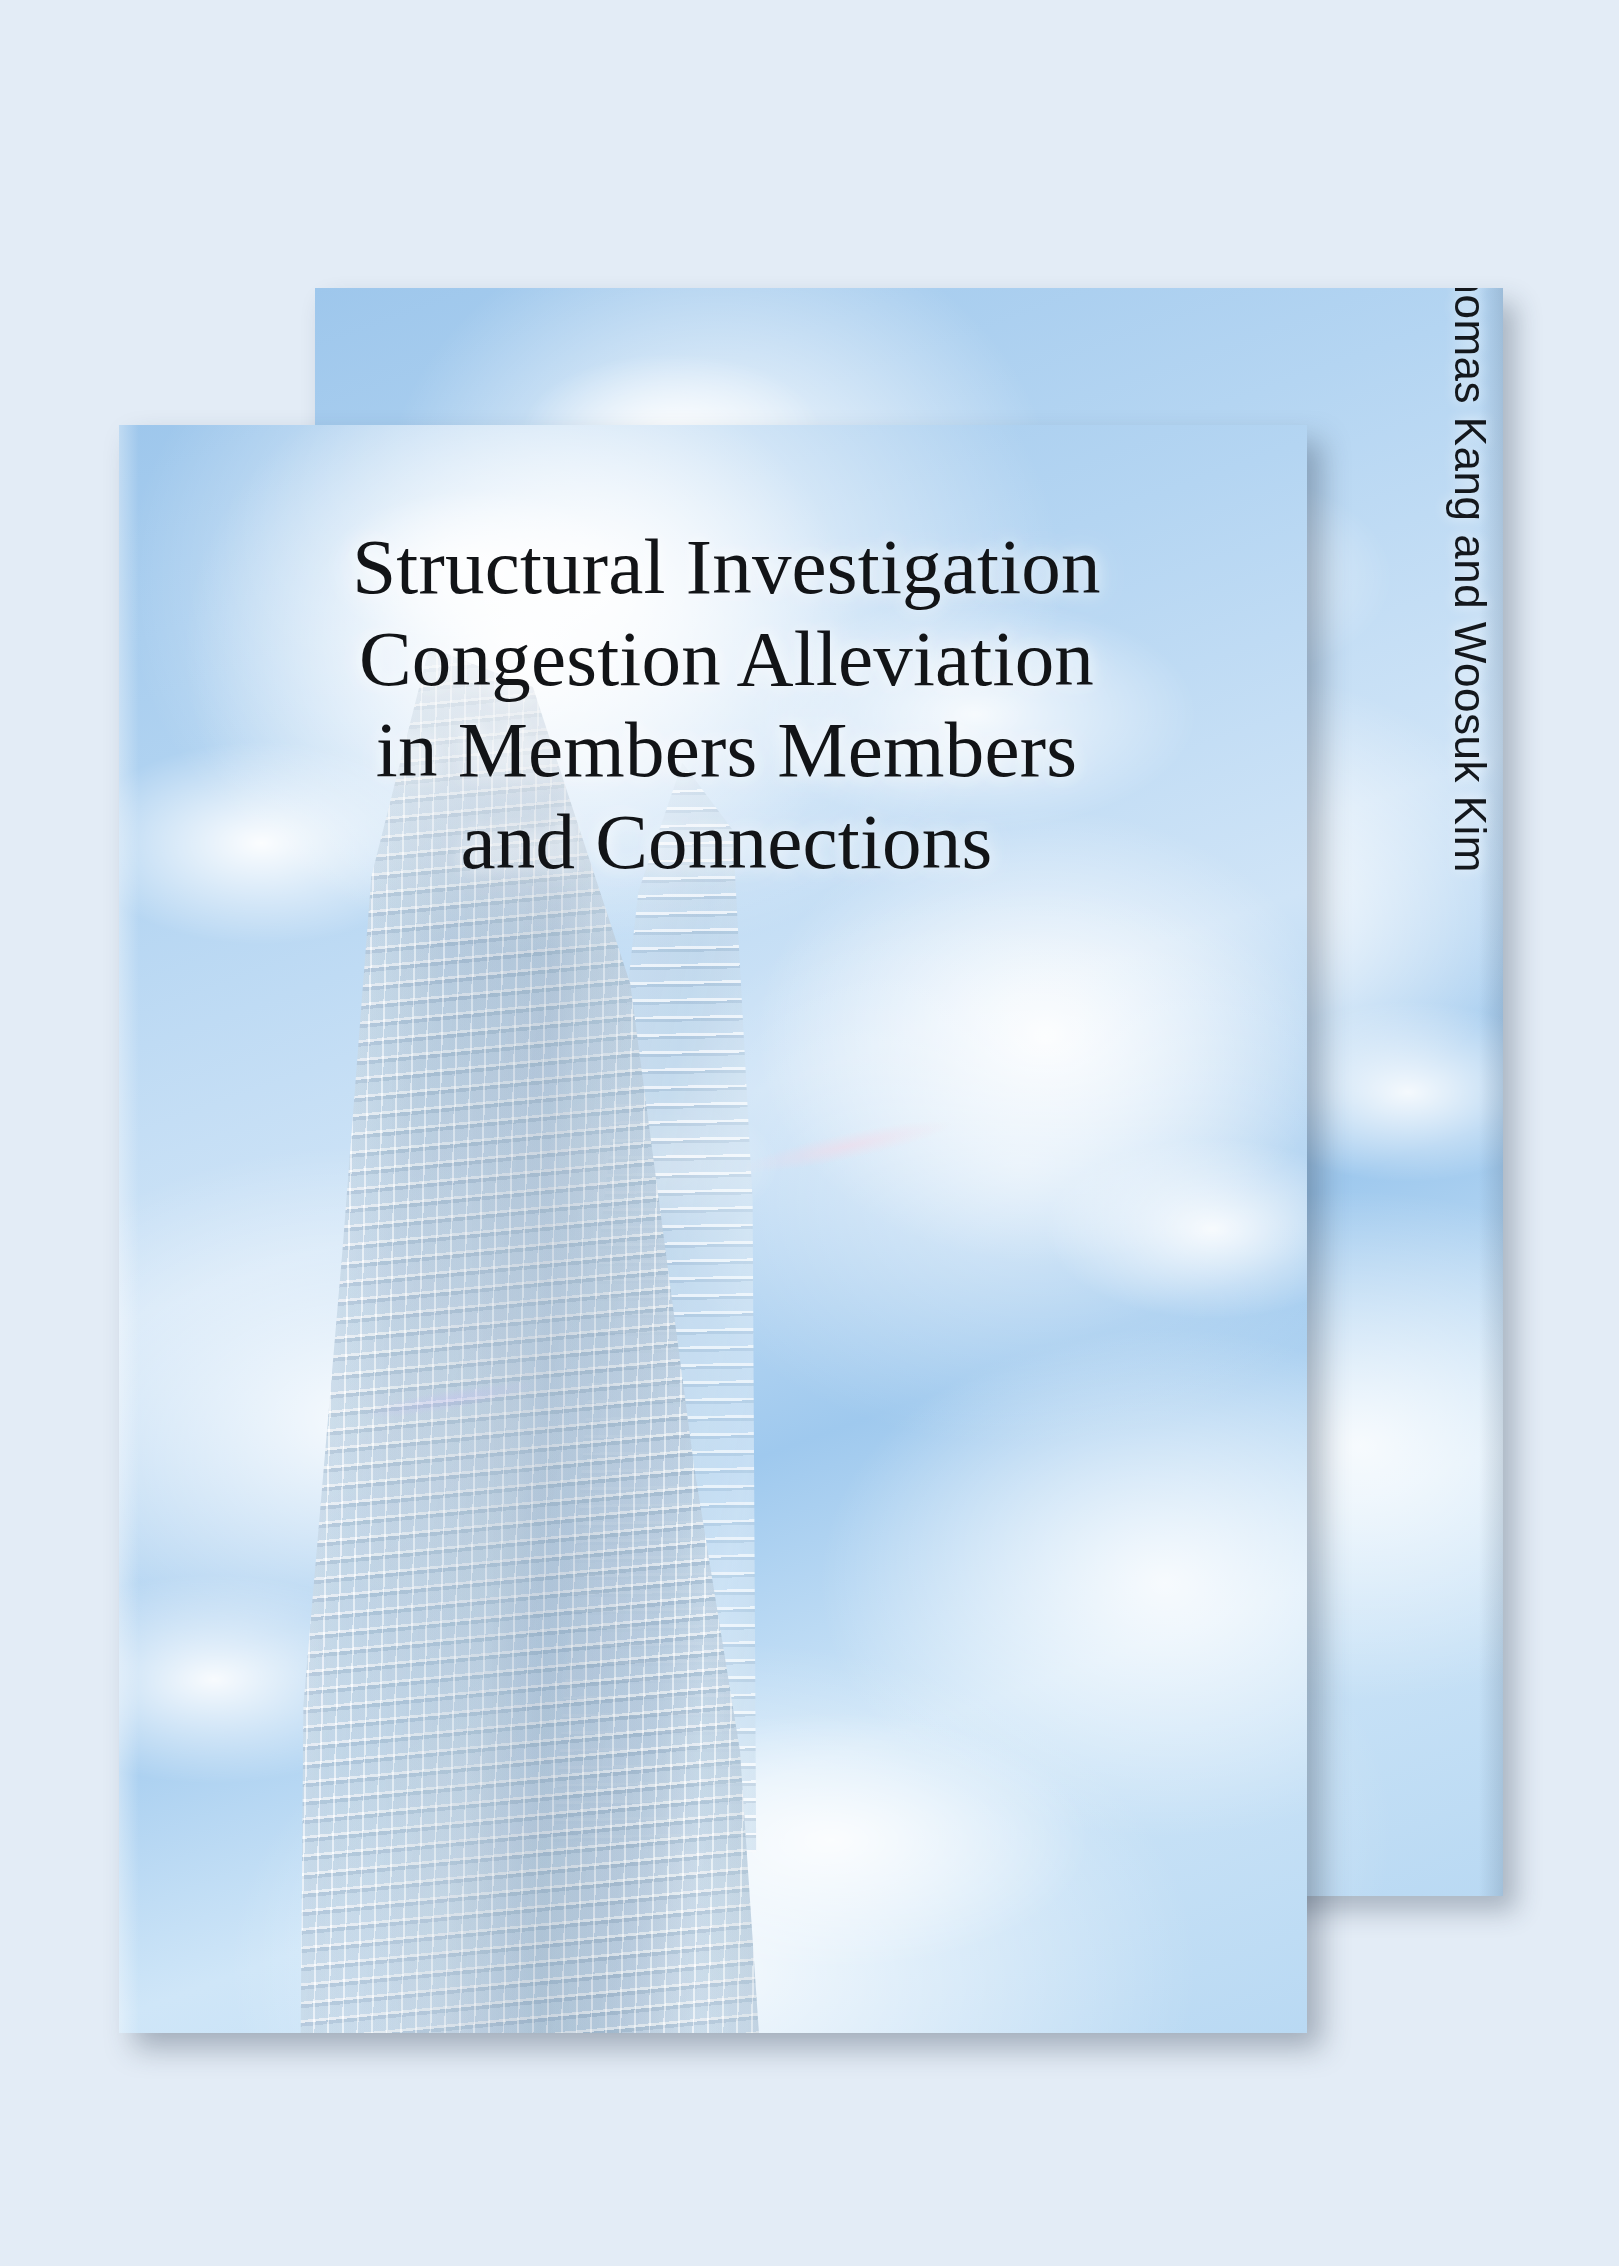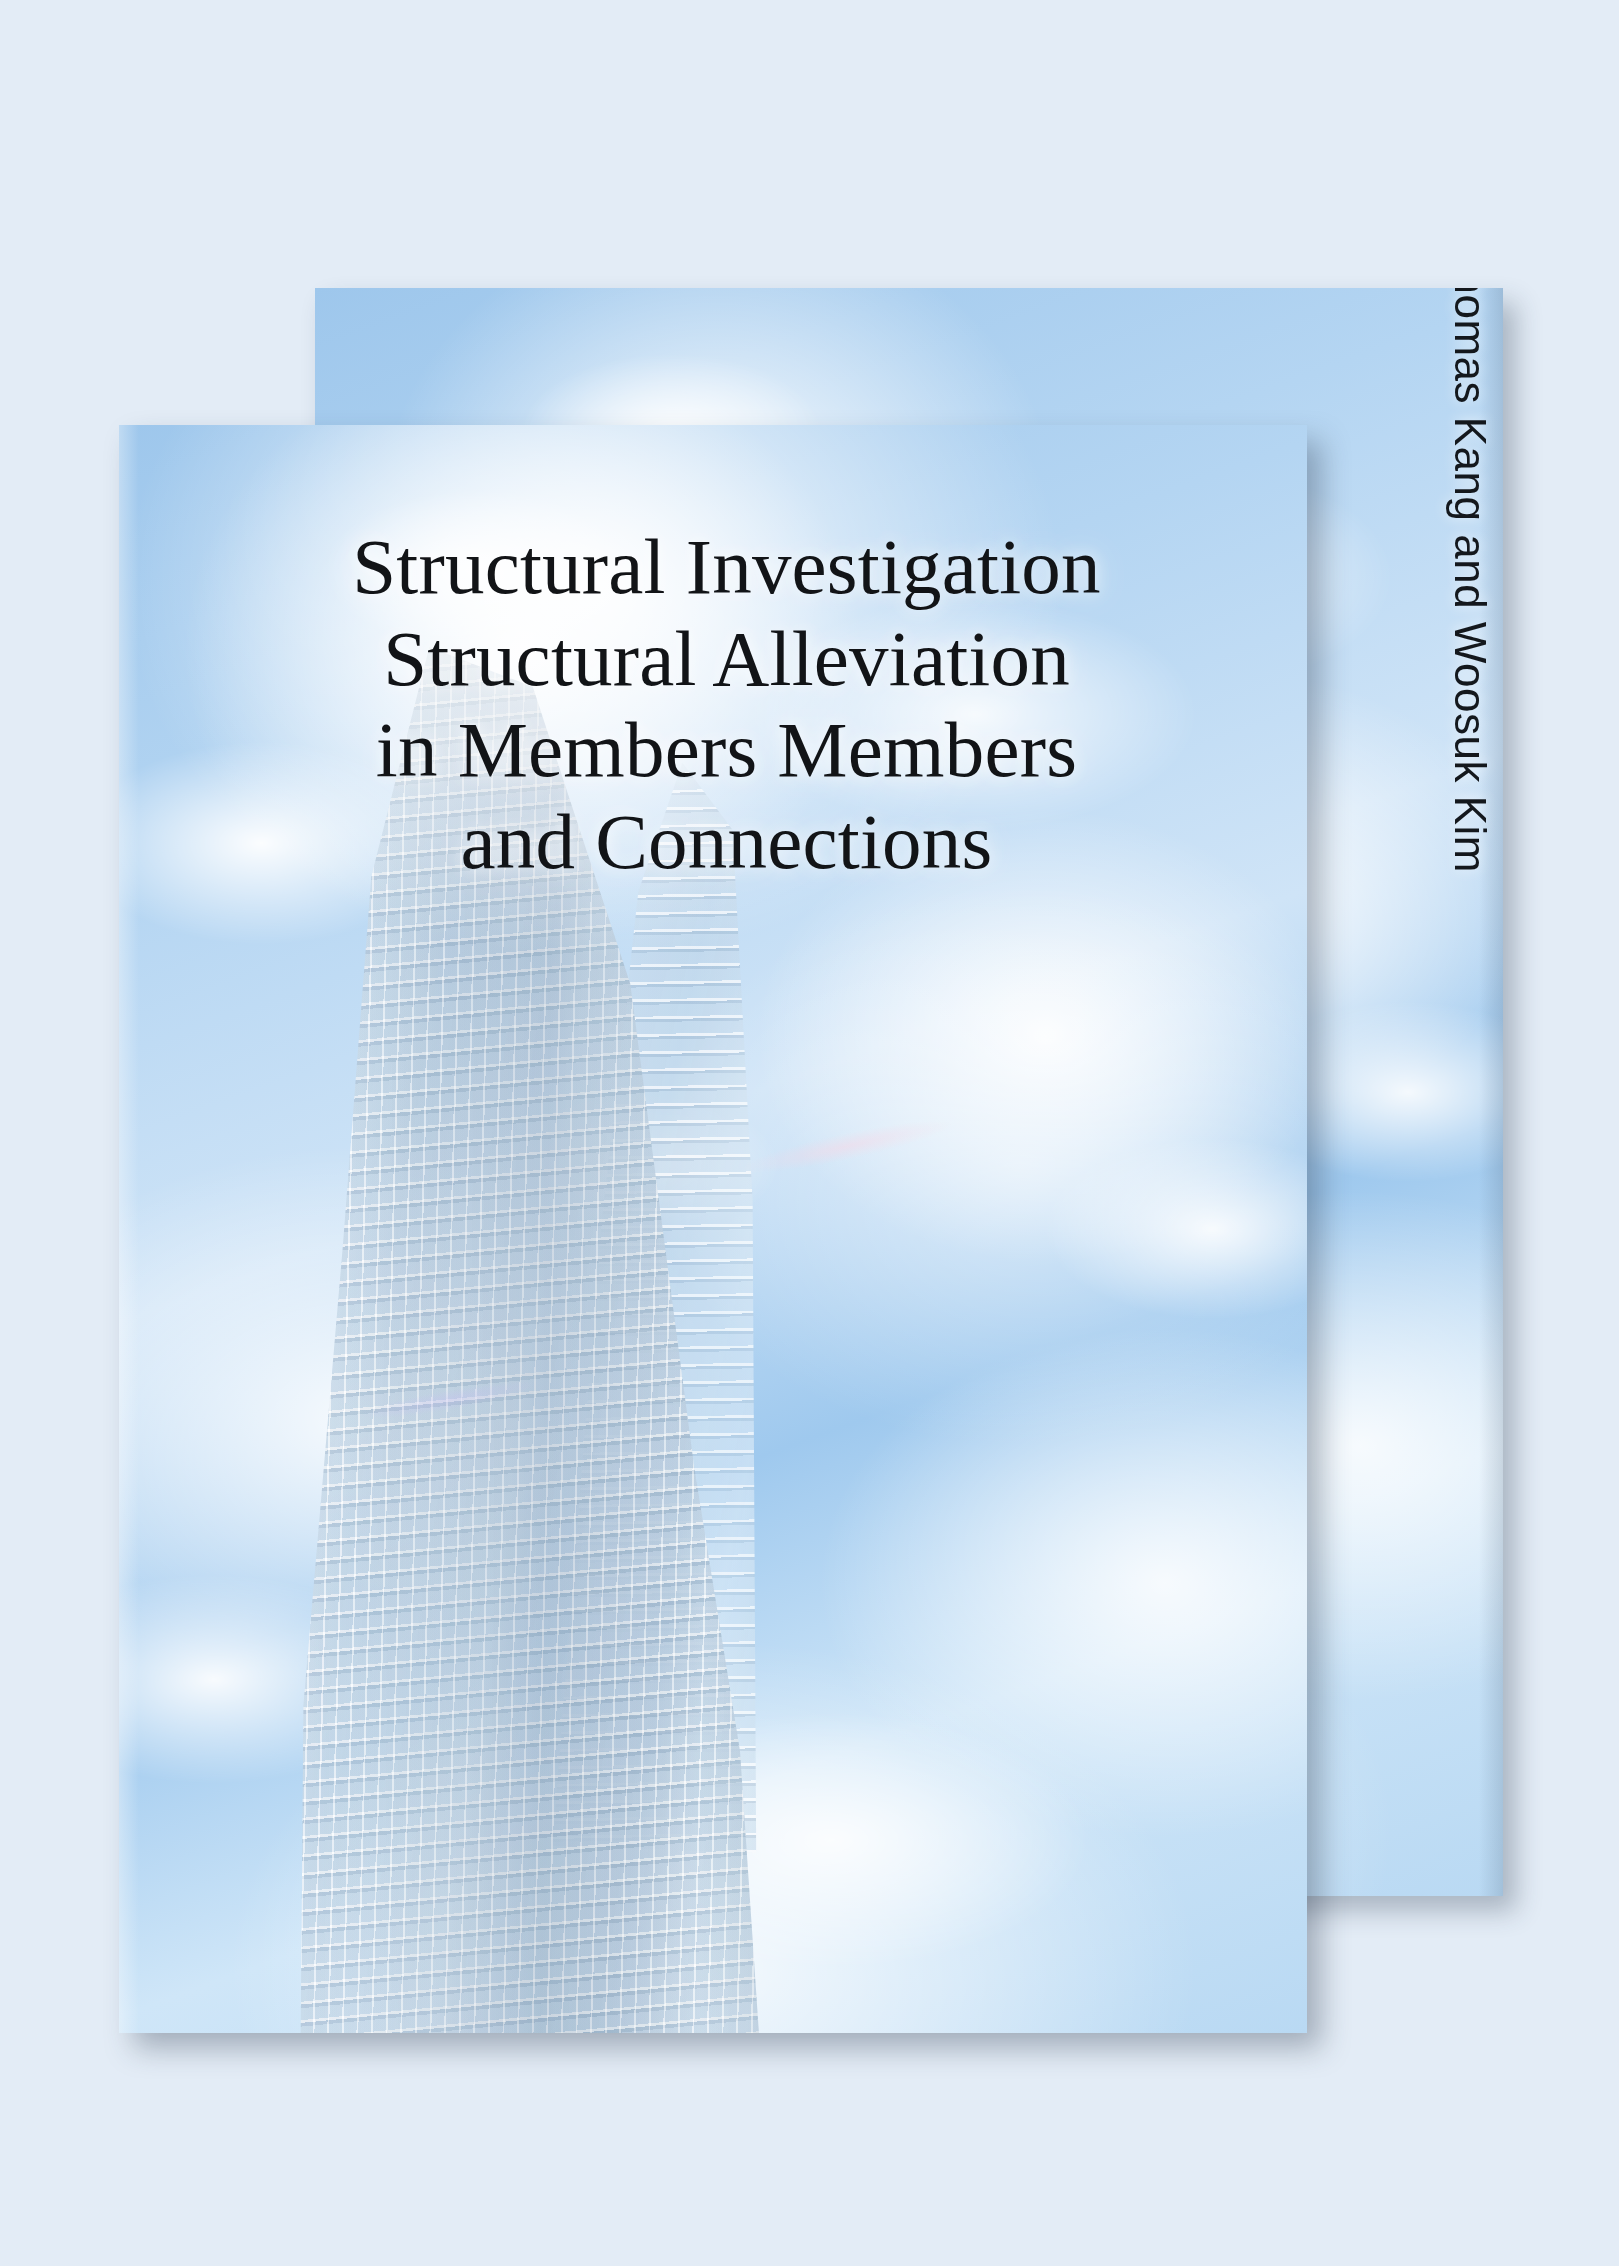--- a/index.html
+++ b/index.html
@@ -275,21 +275,21 @@
         <div class="tower-shade"></div>
       </div>
     </div>
 
     <div class="haze"></div>
     <div class="flare"></div>
     <div class="flare2"></div>
 
     <div class="title-block">
       <span class="title-line">Structural Investigation</span>
-      <span class="title-line">Structural Alleviation</span>
+      <span class="title-line">Congestion Alleviation</span>
       <span class="title-line">in Members Members</span>
       <span class="title-line">and Connections</span>
     </div>
 
     <div class="front-inner-shadow"></div>
   </div>
 
 </div>
 
 

